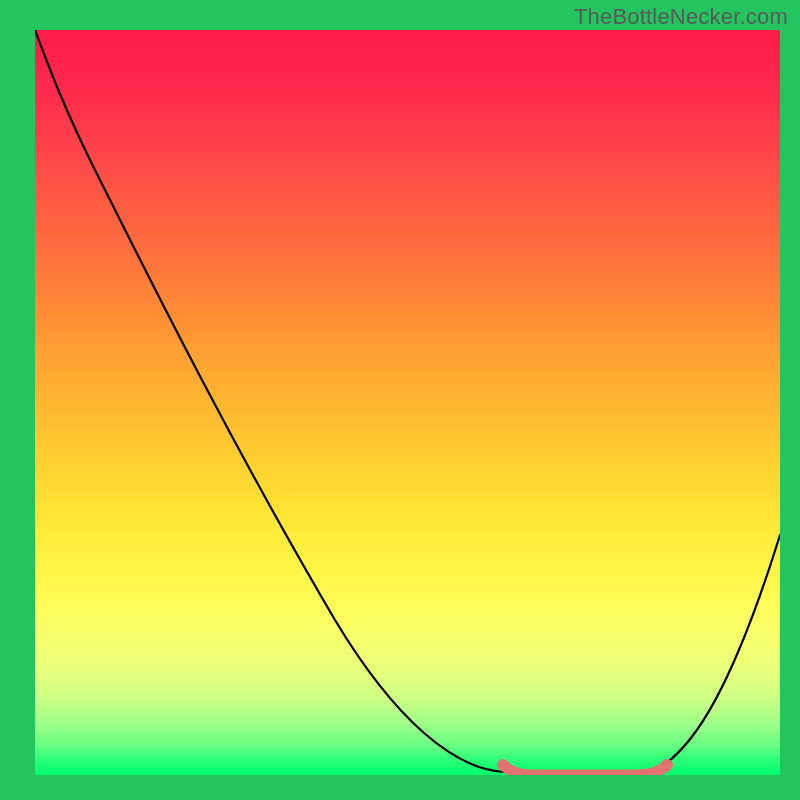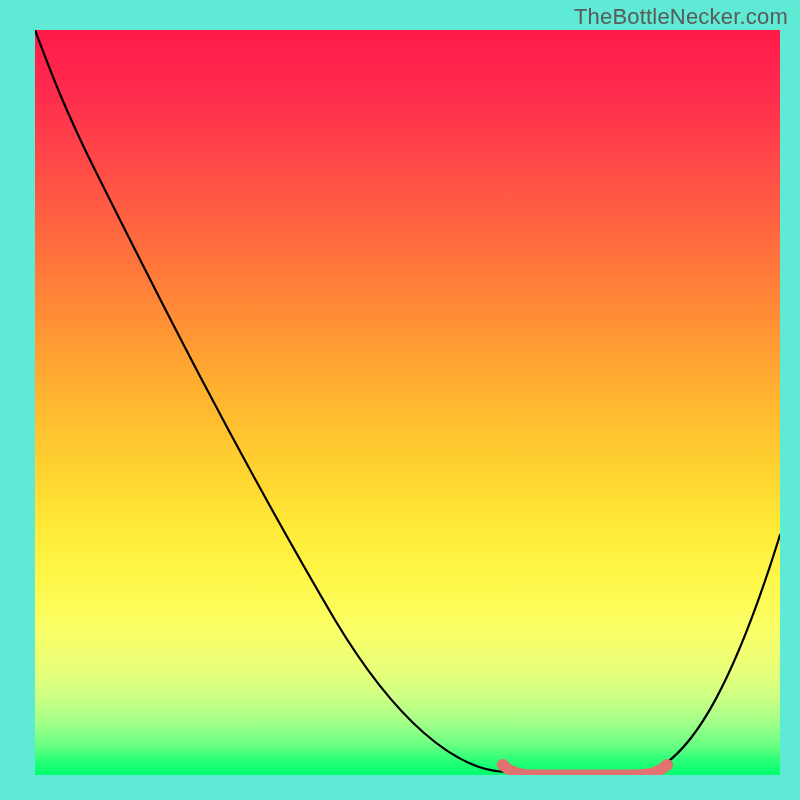--- a/index.html
+++ b/index.html
@@ -1,21 +1,21 @@
 <!DOCTYPE html>
 <html><head>
 <meta charset="utf-8">
 <style>
   * { margin: 0; padding: 0; box-sizing: border-box; }
   html, body { width: 800px; height: 800px; background: #000; overflow: hidden; }
   .container {
     position: relative;
     width: 800px;
     height: 800px;
-    background: #5eead4;
+    background: #22c55e;
   }
   .watermark {
     position: absolute;
     top: 4px;
     right: 12px;
     color: #5a5a5a;
     font-family: Arial, Helvetica, sans-serif;
     font-size: 22px;
     font-weight: 500;
     letter-spacing: 0.2px;

